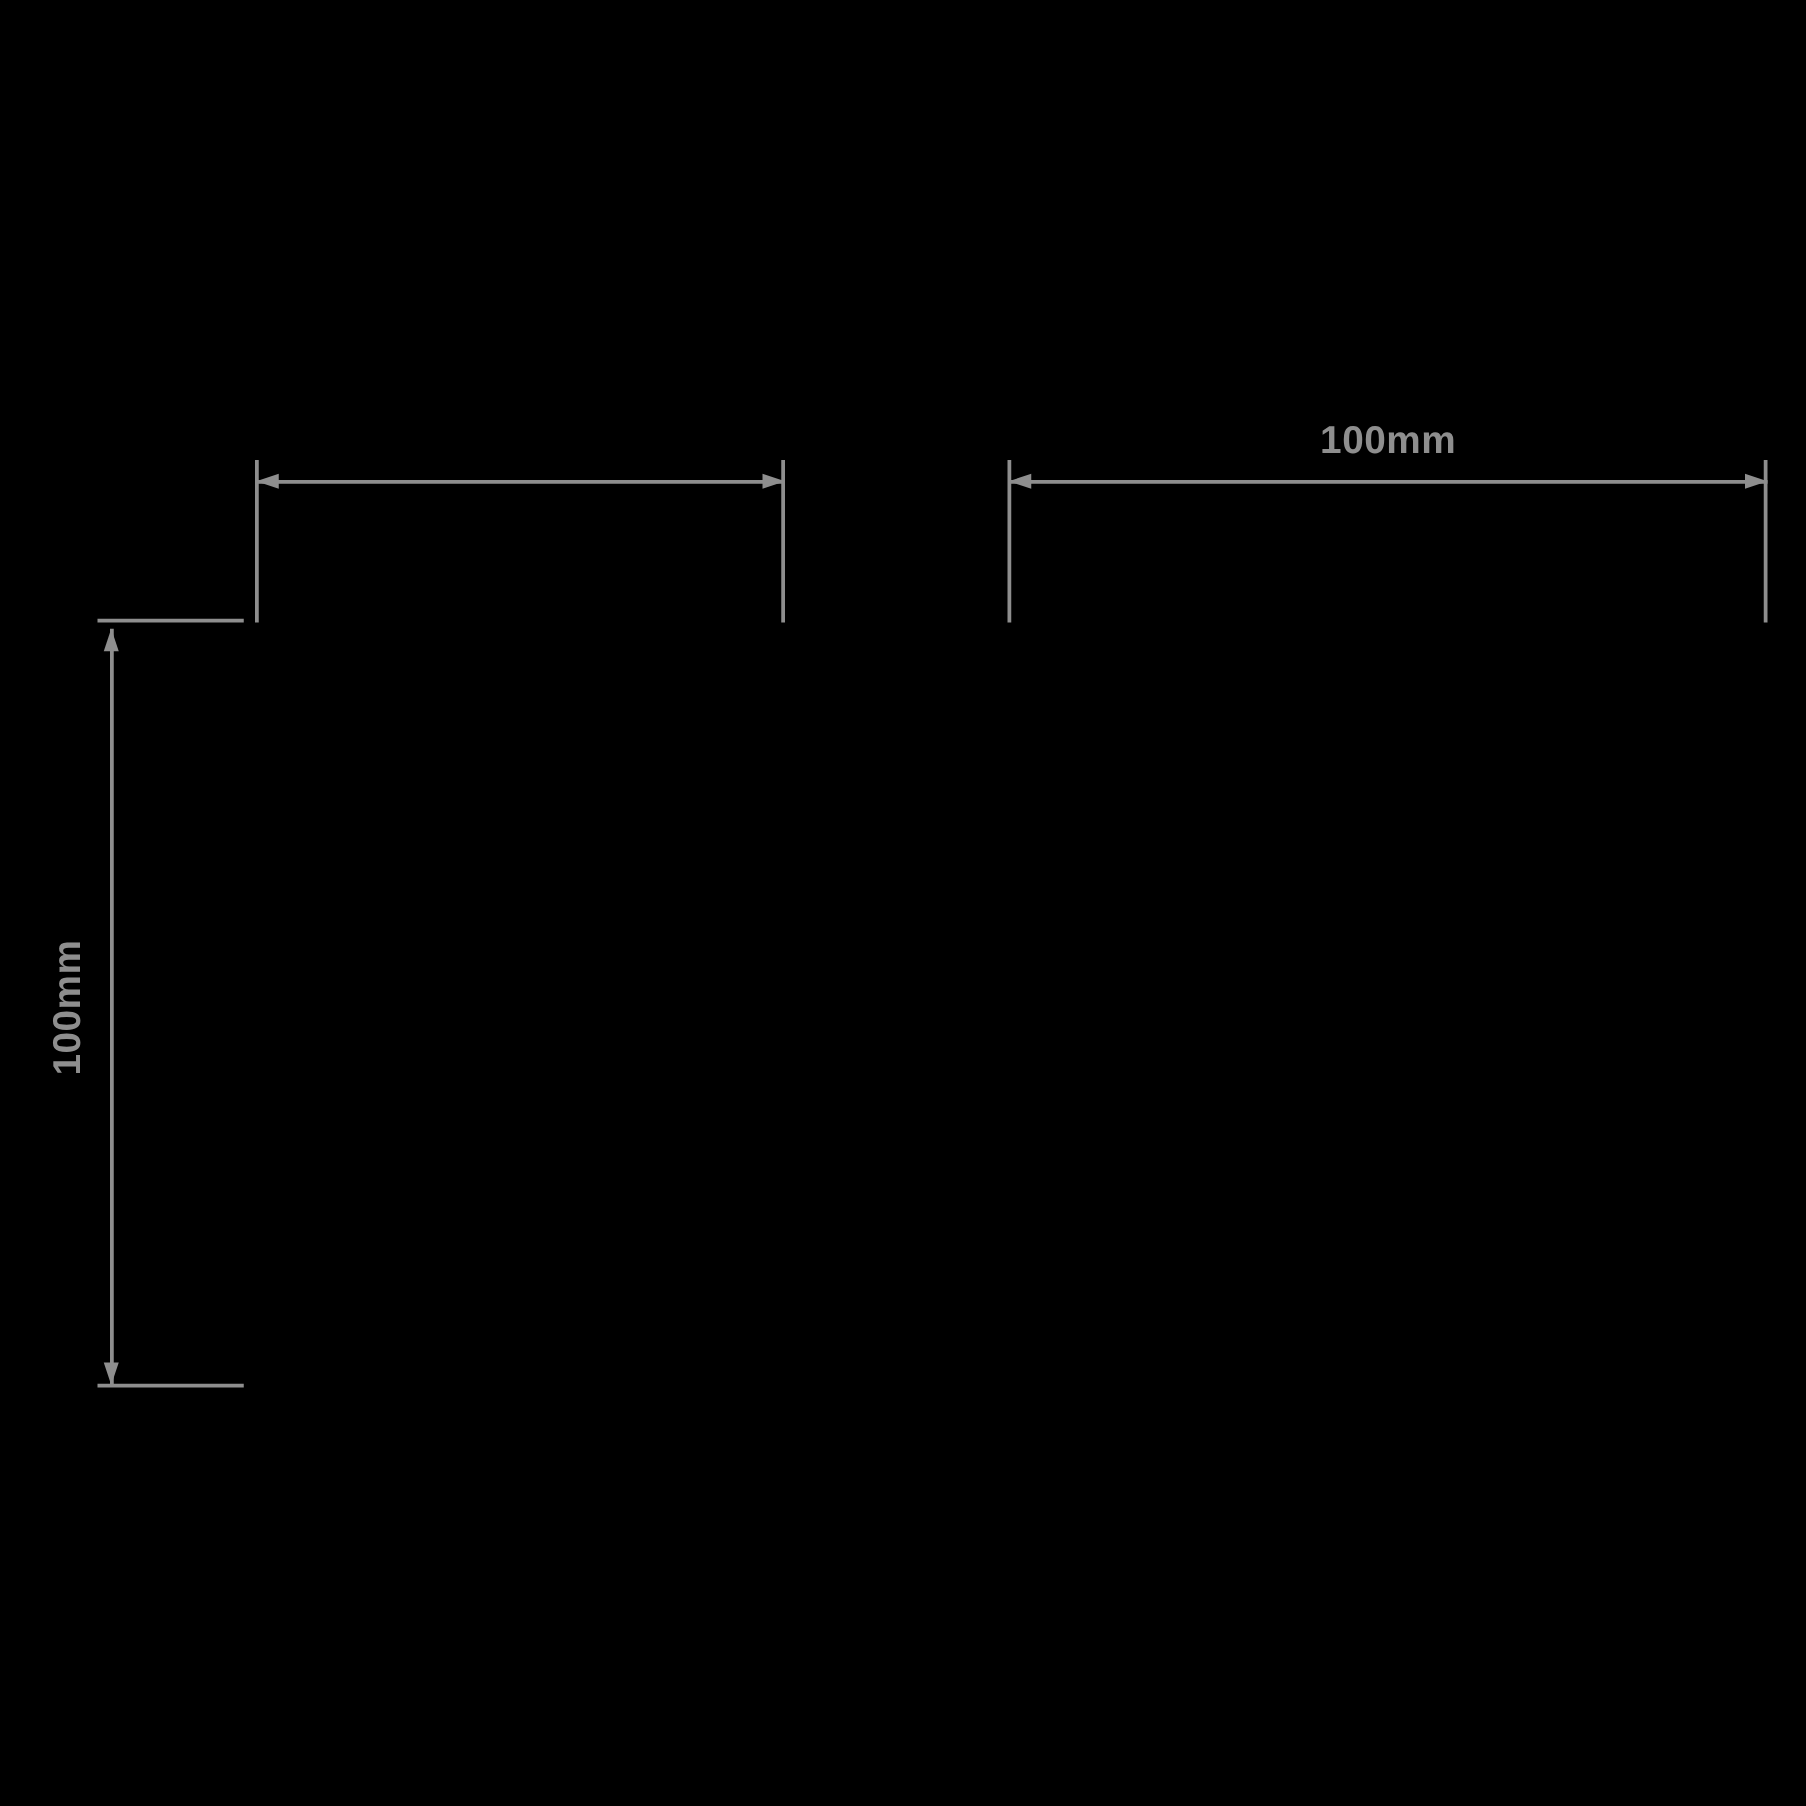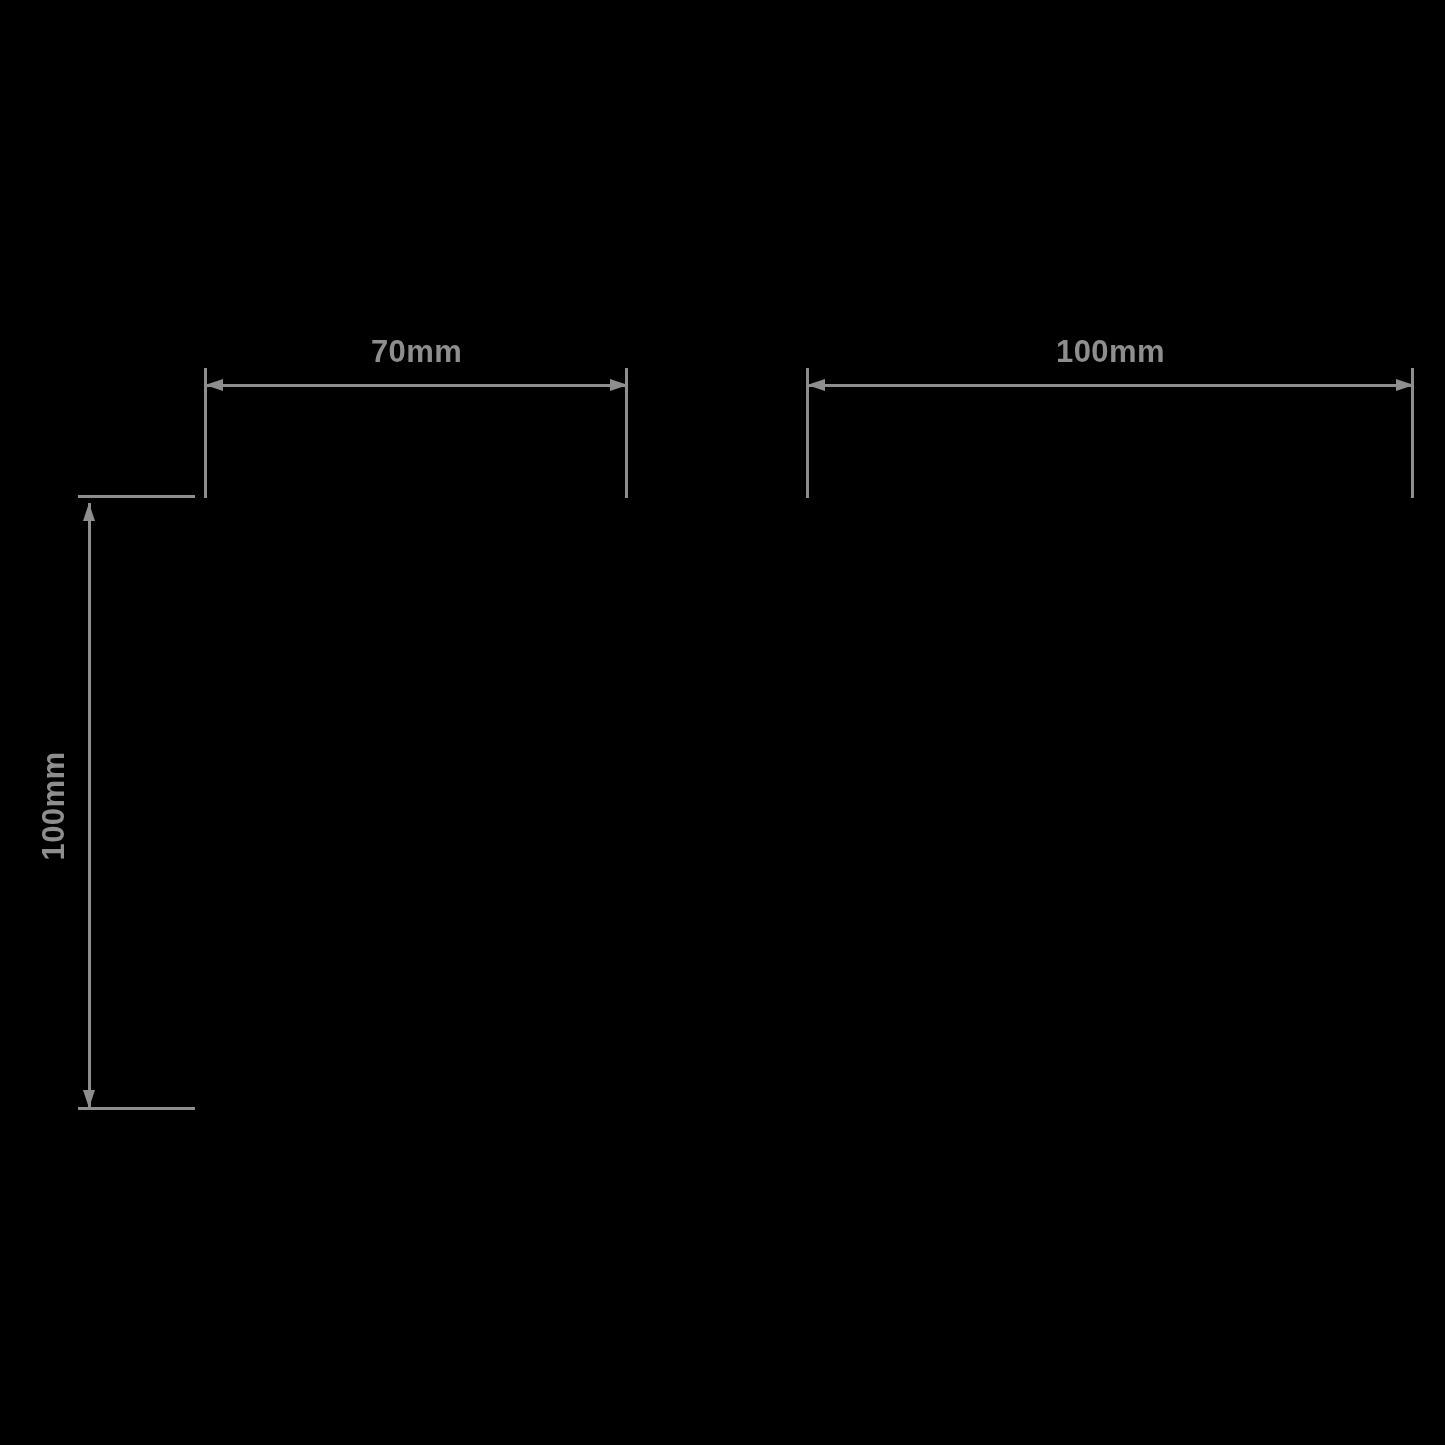--- a/index.html
+++ b/index.html
@@ -59,21 +59,20 @@
     border-left: 6px solid transparent;
     border-right: 6px solid transparent;
     border-top: 18px solid var(--line, #8e8e8e);
   }
 </style>
 </head>
 <body>
 
 <div class="canvas">
 
-  <div class="dim-label" style="left:205px; top:334px; width:423px;">70mm</div>
 
   <div class="line" style="left:205px; top:384px; width:423px; height:3px;"></div>
 
   <div class="arrow arrow-left" style="left:205px; top:379px;"></div>
 
   <div class="arrow arrow-right" style="left:610px; top:379px;"></div>
 
   <div class="line" style="left:204px; top:368px; width:3px; height:130px;"></div>
 
   <div class="line" style="left:625px; top:368px; width:3px; height:130px;"></div>

